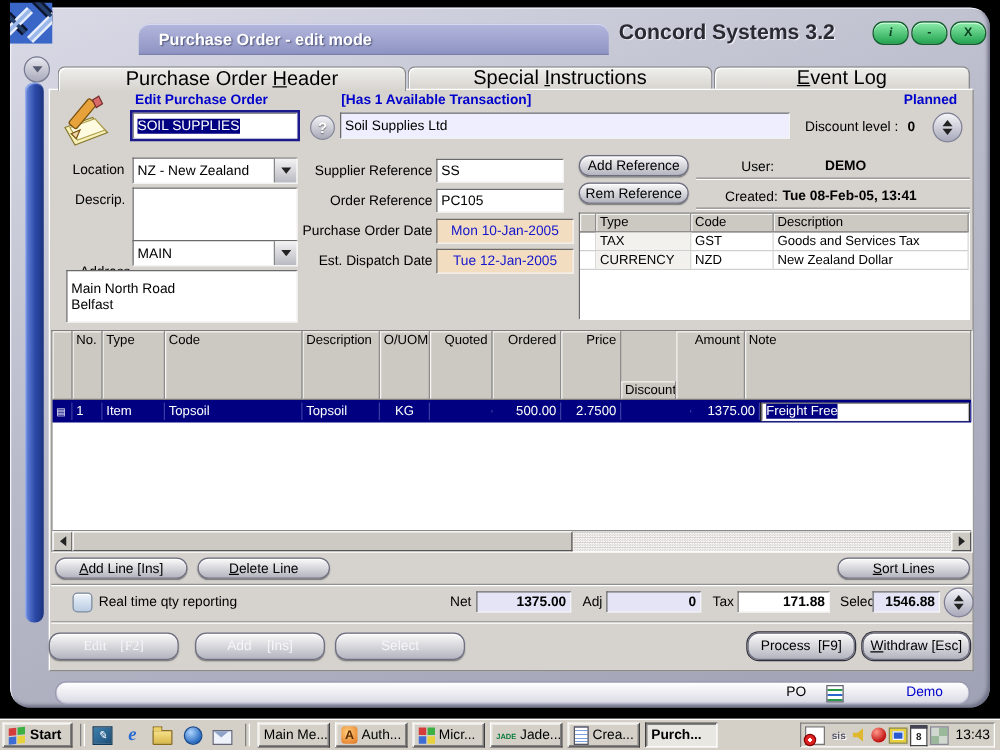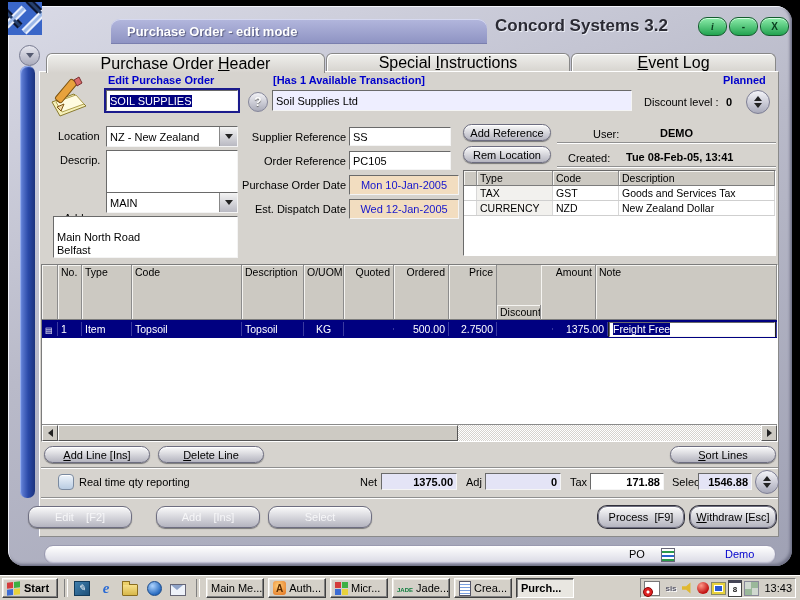--- a/index.html
+++ b/index.html
@@ -245,53 +245,53 @@
     <div class="abs field" style="left:98px;top:144px;width:132px;height:60px;align-items:flex-start;"></div>
 
     <span class="abs lbl" style="left:56px;top:206px;text-align:center;">Address</span>
     <div class="abs field" style="left:98px;top:186px;width:132px;height:21px;padding-right:0;">
       <span>MAIN</span>
       <span class="dd-btn">
           <i class="tri-dn"></i>
         </span>
     </div>
 
-    <div class="abs field" style="left:45px;top:210px;width:185px;height:42px;align-items:flex-end;white-space:pre-line;line-height:13px;padding-top:2px;">
+    <div class="abs field" style="left:45px;top:210px;width:185px;height:42px;align-items:center;white-space:pre-line;line-height:13px;padding-top:2px;">
       <span style="white-space:pre-line;">Main North Road
 Belfast</span>
     </div>
 
     <span class="abs lbl rlbl" style="left:238px;top:125px;width:100px;">Supplier Reference</span>
     <input class="abs field" style="left: 341px; top: 121px; width: 102px; height: 19px; font: 11px &quot;Liberation Sans&quot;, sans-serif;" value="SS">
 
     <span class="abs lbl rlbl" style="left:238px;top:149px;width:100px;">Order Reference</span>
     <input class="abs field" style="left: 341px; top: 145px; width: 102px; height: 19px; font: 11px &quot;Liberation Sans&quot;, sans-serif;" value="PC105">
 
     <span class="abs lbl rlbl" style="left:228px;top:173px;width:110px;">Purchase Order Date</span>
     <div class="abs field datefield" style="left:341px;top:169px;width:110px;height:20px;">
       <span>Mon 10-Jan-2005</span>
     </div>
 
     <span class="abs lbl rlbl" style="left:228px;top:197px;width:110px;">Est. Dispatch Date</span>
     <div class="abs field datefield" style="left:341px;top:193px;width:110px;height:20px;">
-      <span>Wed 12-Jan-2005</span>
+      <span>Tue 12-Jan-2005</span>
     </div>
 
     <div class="abs pill" style="left:455px;top:118px;width:88px;height:17px;">
       <span>Add Reference</span>
     </div>
     <div class="abs pill" style="left:455px;top:140px;width:88px;height:17px;">
-      <span>Rem Location</span>
+      <span>Rem Reference</span>
     </div>
 
     <span class="abs lbl" style="left:585px;top:122px;">User:</span>
     <span class="abs" style="left:652px;top:121px;font-weight:bold;">DEMO</span>
     <div class="abs uline" style="left:549px;top:136px;width:219px;"></div>
 
-    <span class="abs lbl" style="left:560px;top:146px;">Created:</span>
+    <span class="abs lbl" style="left:572px;top:146px;">Created:</span>
     <span class="abs" style="left:618px;top:145px;font-weight:bold;">Tue 08-Feb-05, 13:41</span>
     <div class="abs uline" style="left:549px;top:160px;width:219px;"></div>
 
     <div class="abs grid" style="left:455px;top:164px;width:313px;height:86px;">
       <div class="hrow">
         <div class="hcell" style="width:13px;background:#ccc9c2;"></div>
         <div class="hcell" style="width:76px;">Type</div>
         <div class="hcell" style="width:66px;">Code</div>
         <div class="hcell" style="flex:1;">Description</div>
       </div>
@@ -385,21 +385,21 @@
     <div class="abs field lav num" style="left:690px;top:467px;width:54px;height:17px;font-weight:bold;justify-content:flex-end;">
       <span>1546.88</span>
     </div>
     <div class="abs spinner" style="left:747px;top:464px;">
       <span class="tri-up"></span>
       <span class="tri-dn"></span>
     </div>
 
     <div class="abs groove" style="left:33px;top:491px;width:737px;"></div>
 
-    <div class="abs pill disabled" style="left:20px;top:500px;width:104px;height:22px;">
+    <div class="abs pill disabled" style="left:31px;top:500px;width:104px;height:22px;font-family:Liberation Serif, serif;">
       <span>Edit    [F2]</span>
     </div>
     <div class="abs pill disabled" style="left:148px;top:500px;width:104px;height:22px;">
       <span>Add    [Ins]</span>
     </div>
     <div class="abs pill disabled" style="left:260px;top:500px;width:104px;height:22px;">
       <span>Select</span>
     </div>
     <div class="abs pill dark-ring" style="left:590px;top:500px;width:86px;height:22px;">
       <span>Process  [F9]</span>

